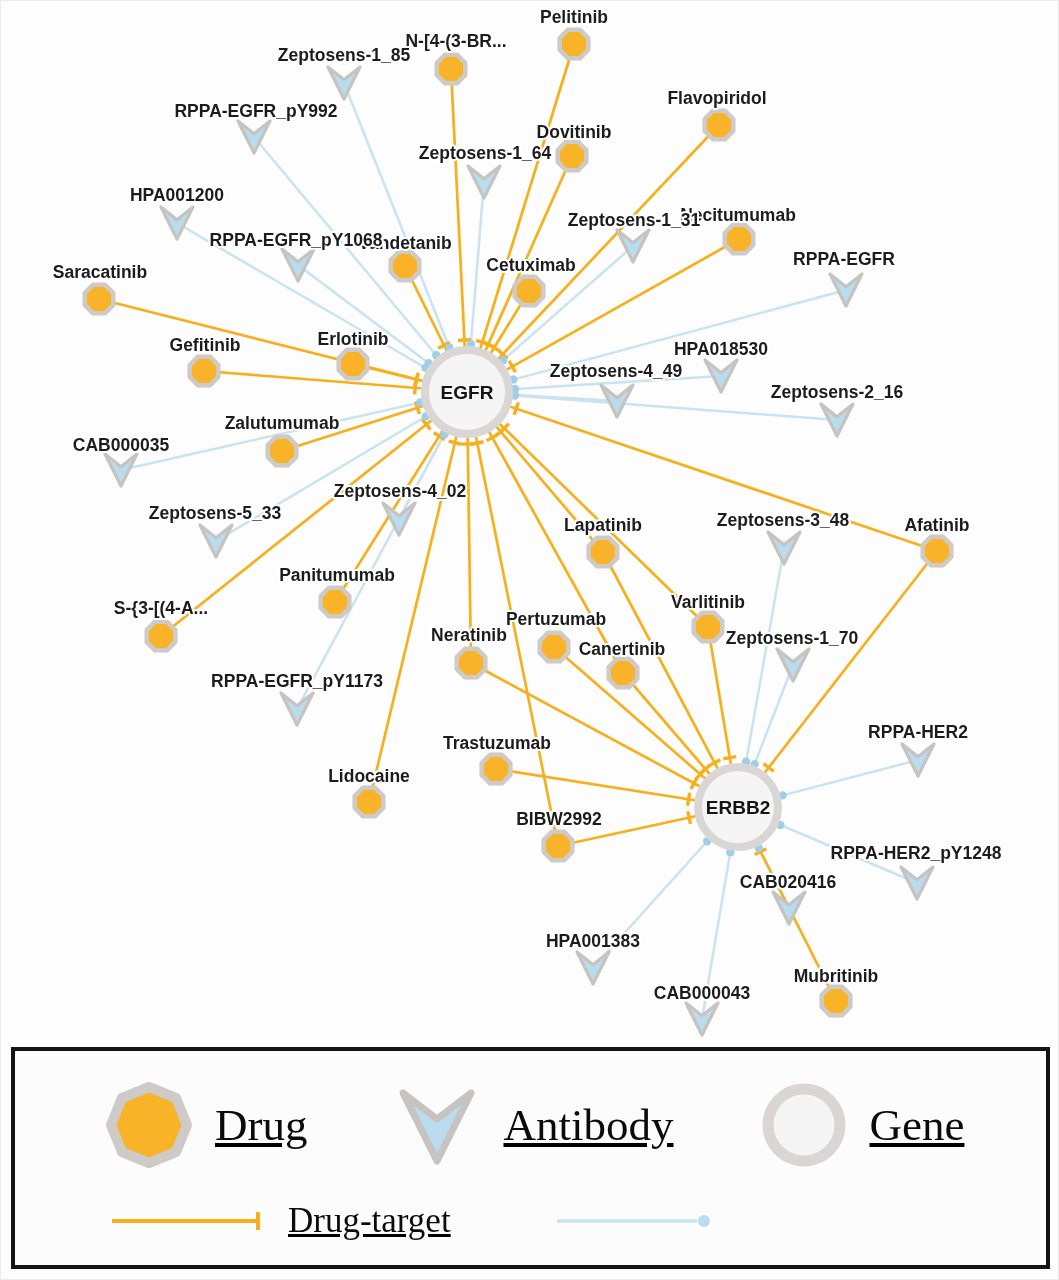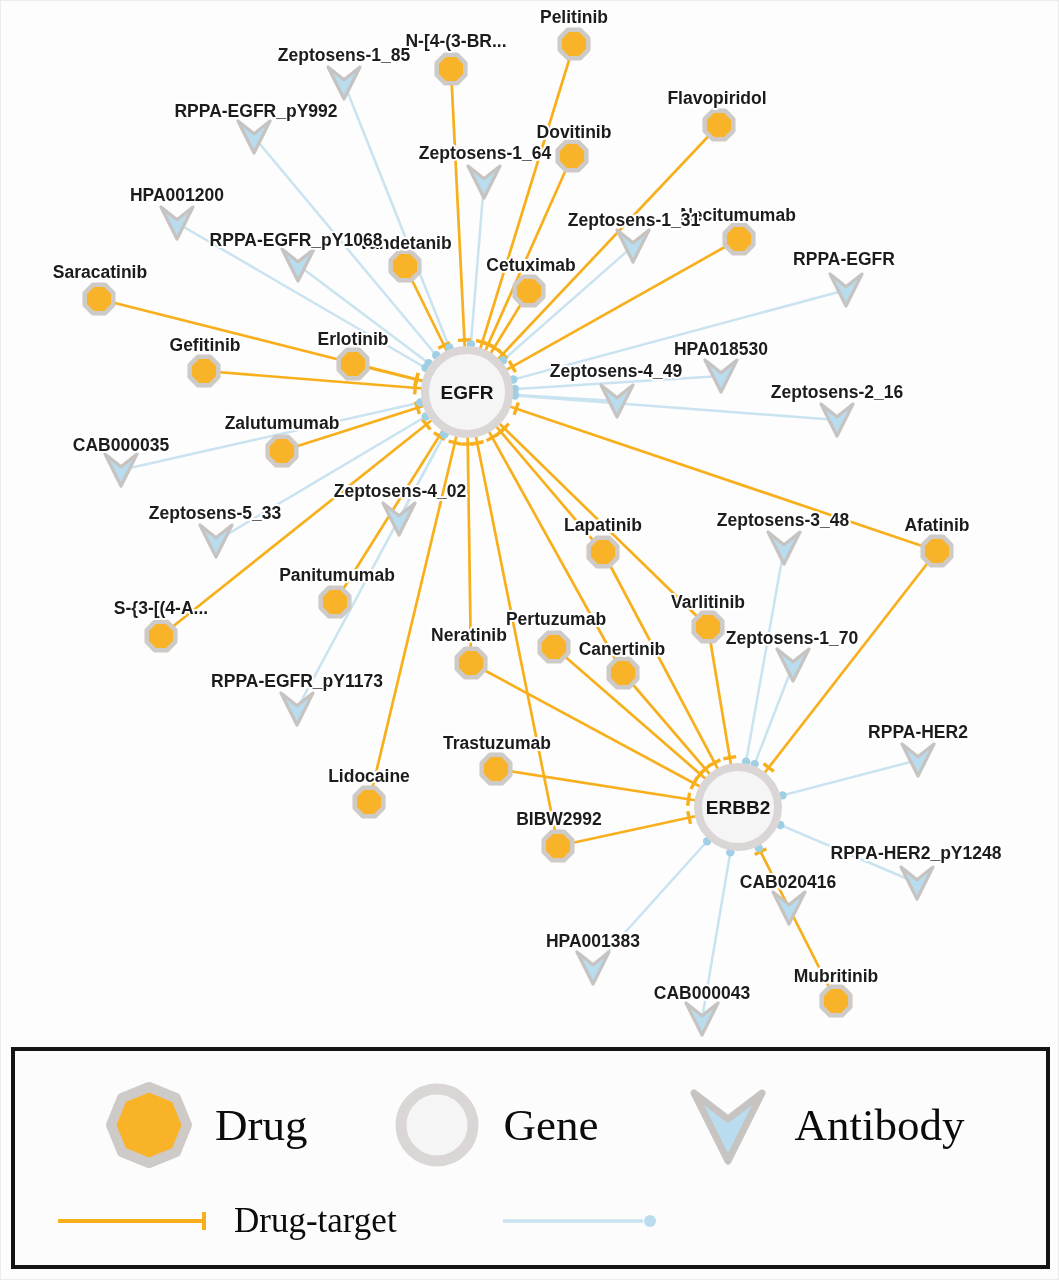--- a/index.html
+++ b/index.html
@@ -5,23 +5,23 @@
   html,body{margin:0;padding:0;background:#ffffff;}
   #page{position:relative;width:1059px;height:1280px;background:#fdfdfd;overflow:hidden;
         font-family:"Liberation Sans",sans-serif;border:1px solid #ececec;box-sizing:border-box;}
   svg text{user-select:none;}
   .node-label{font:700 17.5px "Liberation Sans",sans-serif;fill:#1c1c1c;
               stroke:#ffffff;stroke-width:4px;paint-order:stroke;stroke-linejoin:round;}
   .gene-label{font:700 19px "Liberation Sans",sans-serif;fill:#141414;}
   #legend-title{position:absolute;left:12px;top:992px;font:700 40px "Liberation Serif","DejaVu Serif",serif;color:#0b0b0b;}
   #legend-box{position:absolute;left:10px;top:1046px;width:1031px;height:214px;
               border:4px solid #141414;background:#fcfcfc;box-sizing:content-box;}
-  .legend-row{display:flex;align-items:center;box-sizing:border-box;}
+  .legend-row{display:flex;align-items:center;box-sizing:border-box;text-decoration:underline;}
   .row1{height:138px;padding-left:88px;padding-top:10px;}
-  .row2{height:64px;padding-left:41px;}
+  .row2{height:64px;padding-left:95px;}
   .legend-item{display:flex;align-items:center;gap:20px;}
   .row1 .legend-item + .legend-item{margin-left:84px;}
   .row2 .legend-item + .legend-item{margin-left:104px;}
   .legend-node-label{font:400 45px "Liberation Serif","DejaVu Serif",serif;color:#0b0b0b;}
   .legend-edge-label{font:400 35px "Liberation Serif","DejaVu Serif",serif;color:#0b0b0b;}
 </style>
 </head>
 <body>
 
 <div id="page">
@@ -327,30 +327,30 @@
 
       <div class="legend-item">
         <svg width="92" height="92" viewBox="0 0 92 92">
           <path d="M46,8 L73,19 L84,46 L73,73 L46,84 L19,73 L8,46 L19,19 Z" fill="#F9B329" stroke="#CDCAC8" stroke-width="10" stroke-linejoin="round"></path>
         </svg>
         <span class="legend-node-label">Drug</span>
       </div>
 
       <div class="legend-item">
         <svg width="92" height="92" viewBox="0 0 92 92">
+          <path d="M12,14 L46,82 L80,14 L46,40 Z" fill="#B9DDEE" stroke="#C6C3C1" stroke-width="7" stroke-linejoin="round"></path>
+        </svg>
+        <span class="legend-node-label">Antibody</span>
+      </div>
+
+      <div class="legend-item">
+        <svg width="92" height="92" viewBox="0 0 92 92">
           <circle cx="46" cy="46" r="36" fill="#F6F5F5" stroke="#DAD6D5" stroke-width="11"></circle>
         </svg>
         <span class="legend-node-label">Gene</span>
-      </div>
-
-      <div class="legend-item">
-        <svg width="92" height="92" viewBox="0 0 92 92">
-          <path d="M12,14 L46,82 L80,14 L46,40 Z" fill="#B9DDEE" stroke="#C6C3C1" stroke-width="7" stroke-linejoin="round"></path>
-        </svg>
-        <span class="legend-node-label">Antibody</span>
       </div>
 
     </div>
     <div class="legend-row row2">
 
       <div class="legend-item">
         <svg width="158" height="24" viewBox="0 0 158 24">
           <line x1="2" y1="12" x2="148" y2="12" stroke="#F7AF1C" stroke-width="4"></line>
           <line x1="148" y1="3" x2="148" y2="21" stroke="#F7AF1C" stroke-width="4"></line>
         </svg>

